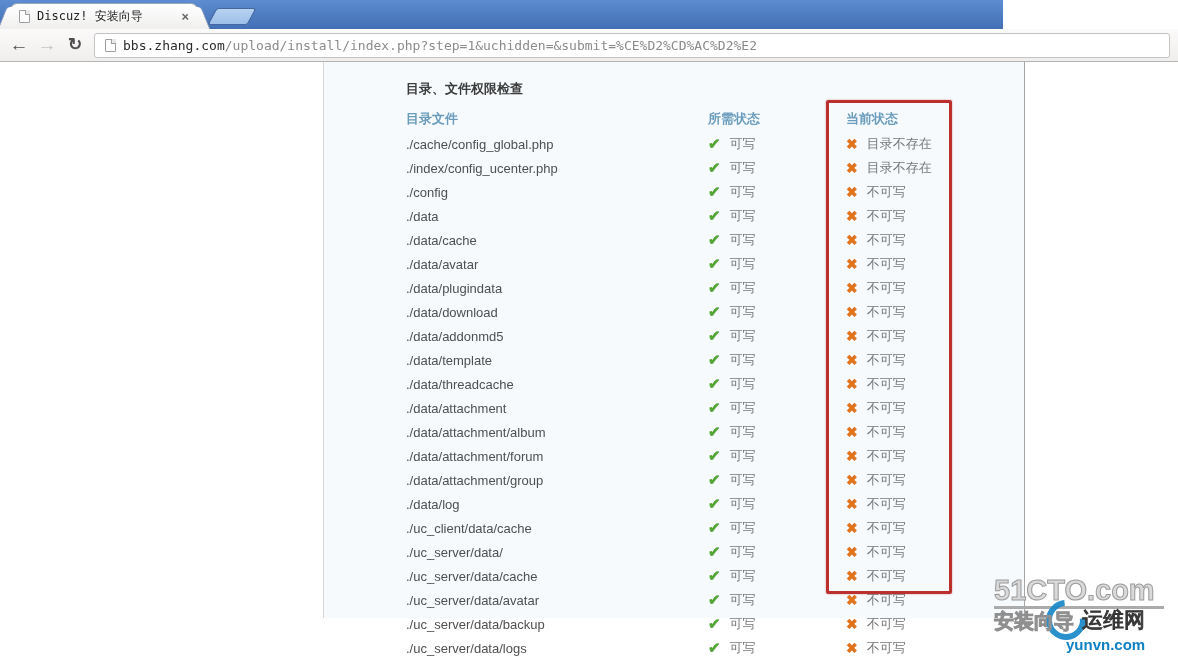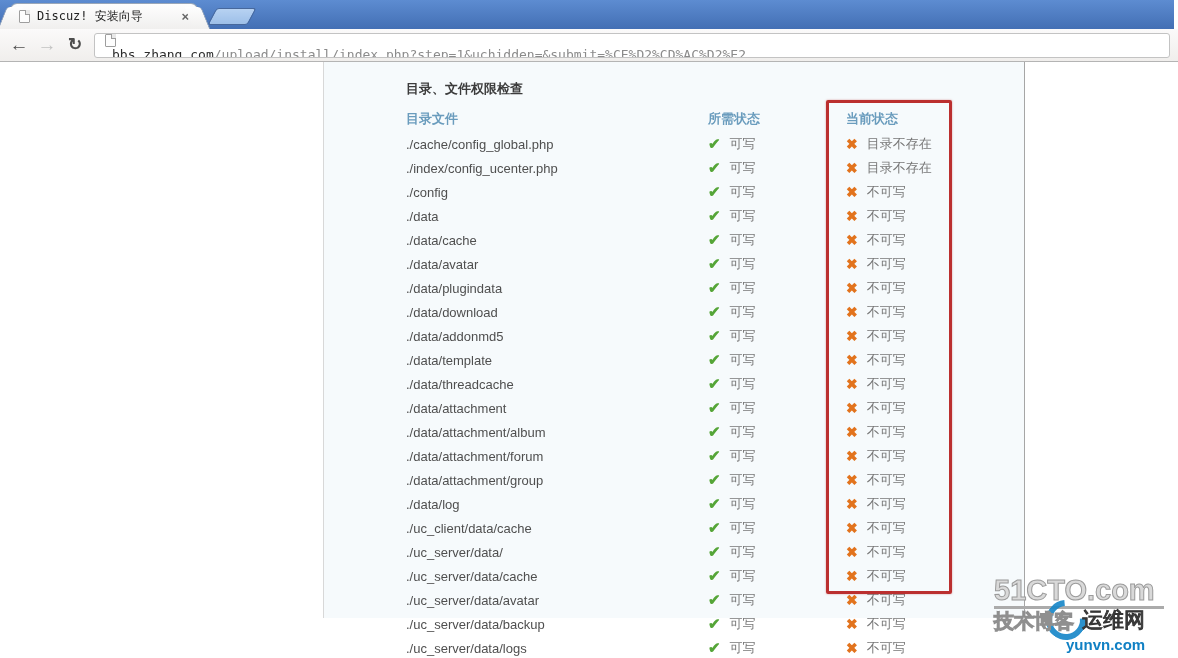--- a/index.html
+++ b/index.html
@@ -1,21 +1,21 @@
 <!DOCTYPE html>
 <html><head>
 <meta charset="utf-8">
 <style>
   * { margin:0; padding:0; box-sizing:border-box; }
   html,body { width:1178px; height:658px; overflow:hidden; background:#fff;
               font-family:"Liberation Sans", sans-serif; }
   .stage { position:relative; width:1178px; height:658px; background:#fff; }
 
   
-  .titlebar { position:absolute; left:0; top:0; width:1174px; height:29px;
+  .titlebar { position:absolute; left:0; top:0; width:1003px; height:29px;
               background:linear-gradient(#5d8cd1, #436fb4); }
   .tab { position:absolute; left:10px; top:3px; width:188px; height:26px;
          background:linear-gradient(#fefefe,#f0efee);
          border:1px solid #9aa7b8; border-bottom:none;
          border-radius:7px 7px 0 0; display:flex; align-items:center;
          padding:0 8px; z-index:3; }
   .tab::before { content:""; position:absolute; left:-9px; bottom:0; width:16px; height:22px;
                  background:linear-gradient(#fefefe,#f0efee); transform:skewX(-22deg);
                  border-left:1px solid #9aa7b8; border-radius:4px 0 0 0; }
   .tab::after  { content:""; position:absolute; right:-9px; bottom:0; width:16px; height:22px;
@@ -36,21 +36,21 @@
   .toolbar { position:absolute; left:0; top:29px; width:1178px; height:33px;
              background:linear-gradient(#fbfafa,#f0eeec);
              border-bottom:1px solid #b4b4b4; }
   .navbtn { position:absolute; top:3px; width:26px; height:26px; text-align:center;
             line-height:26px; font-size:19px; font-weight:bold; }
   .btn-back    { left:6px;  color:#4e4e4e; }
   .btn-forward { left:34px; color:#c2c2c2; }
   .btn-reload  { left:62px; color:#4e4e4e; font-size:17px; }
   .addressbar { position:absolute; left:94px; top:4px; width:1076px; height:25px;
                 background:#fff; border:1px solid #c3c3c3; border-radius:3px;
-                display:flex; padding:0 10px;flex-direction:column; }
+                display:flex; align-items:center; padding:0 10px; }
   .url { font-family:"DejaVu Sans Mono", monospace; font-size:13px; margin-left:7px;
          white-space:nowrap; overflow:hidden; }
   .url .host { color:#2b2b2b; }
   .url .rest { color:#8b8b8b; }
 
   
   .viewport { position:absolute; left:0; top:62px; width:1178px; height:596px; background:#fff; }
   .content-col { position:absolute; left:323px; top:0; width:702px; height:556px;
                  background:#f6fafc; border-left:1px solid #d8d8d8; border-right:1px solid #a6a6a6; }
 
@@ -364,19 +364,19 @@
             </span>
           </div>
         </div>
     </div>
 
     <div class="redbox"></div>
 
     <div class="watermark">
       <div class="wm-logo"></div>
       <div class="wm1">51CTO.com</div>
-      <div class="wm2">技术博客</div>
+      <div class="wm2">安装向导</div>
       <div class="wm2b">运维网</div>
       <div class="wm3">yunvn.com</div>
     </div>
   </div>
 
 </div>
 
 </body></html>

